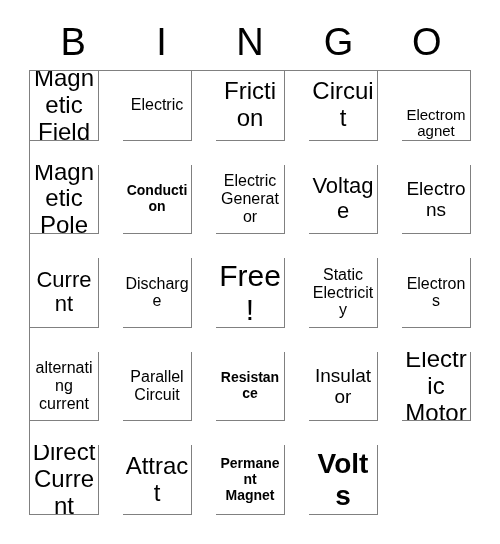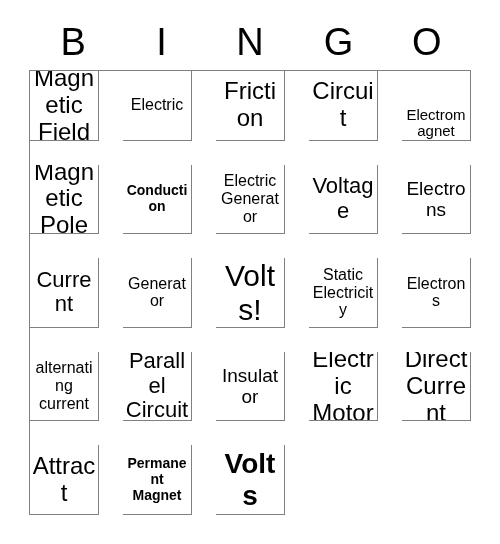--- a/index.html
+++ b/index.html
@@ -77,21 +77,21 @@
     color: #000000;
     width: 100%;
     word-wrap: break-word;
   }
 
   
   .fs-xxl  { font-size: 30px; }
   .fs-xl   { font-size: 28px; font-weight: bold; }
   .fs-lg   { font-size: 24px; }
   .fs-md   { font-size: 22px; }
-  .fs-mdl  { font-size: 22px; }
+  .fs-mdl  { font-size: 16px; }
   .fs-sm   { font-size: 19px; }
   .fs-xs   { font-size: 16px; }
   .fs-xxs  { font-size: 14px; font-weight: bold; }
   .fs-tiny { font-size: 15px; margin-top: 36px; }
 </style>
 </head>
 <body>
 
 <div id="card">
 
@@ -131,36 +131,39 @@
       <div class="cell">
         <span class="cell-text fs-md">Voltage</span>
       </div>
       <div class="cell">
         <span class="cell-text fs-sm">Electrons</span>
       </div>
       <div class="cell">
         <span class="cell-text fs-md">Current</span>
       </div>
       <div class="cell">
-        <span class="cell-text fs-xs">Generator</span>
+        <span class="cell-text fs-xs">Discharge</span>
       </div>
       <div class="cell">
-        <span class="cell-text fs-xxl">Volts!</span>
+        <span class="cell-text fs-xxl">Free!</span>
       </div>
       <div class="cell">
         <span class="cell-text fs-xs">Static Electricity</span>
       </div>
       <div class="cell">
         <span class="cell-text fs-xs">Electrons</span>
       </div>
       <div class="cell">
         <span class="cell-text fs-xs">alternating current</span>
       </div>
       <div class="cell">
         <span class="cell-text fs-mdl">Parallel Circuit</span>
+      </div>
+      <div class="cell">
+        <span class="cell-text fs-xxs">Resistance</span>
       </div>
       <div class="cell">
         <span class="cell-text fs-sm">Insulator</span>
       </div>
       <div class="cell">
         <span class="cell-text fs-lg">Electric Motor</span>
       </div>
       <div class="cell">
         <span class="cell-text fs-lg">Direct Current</span>
       </div>

